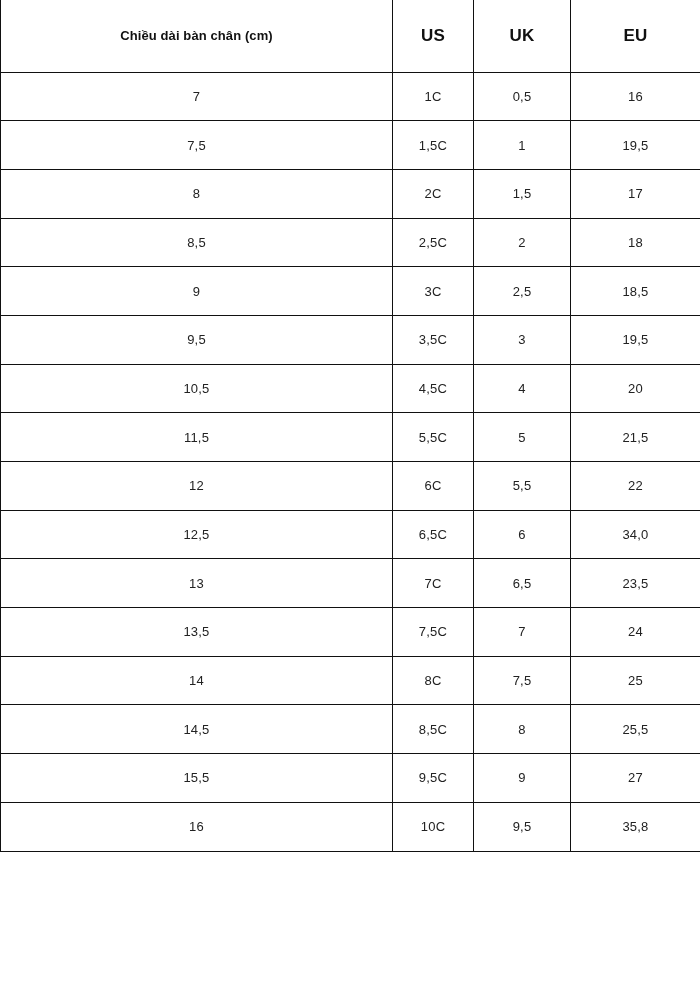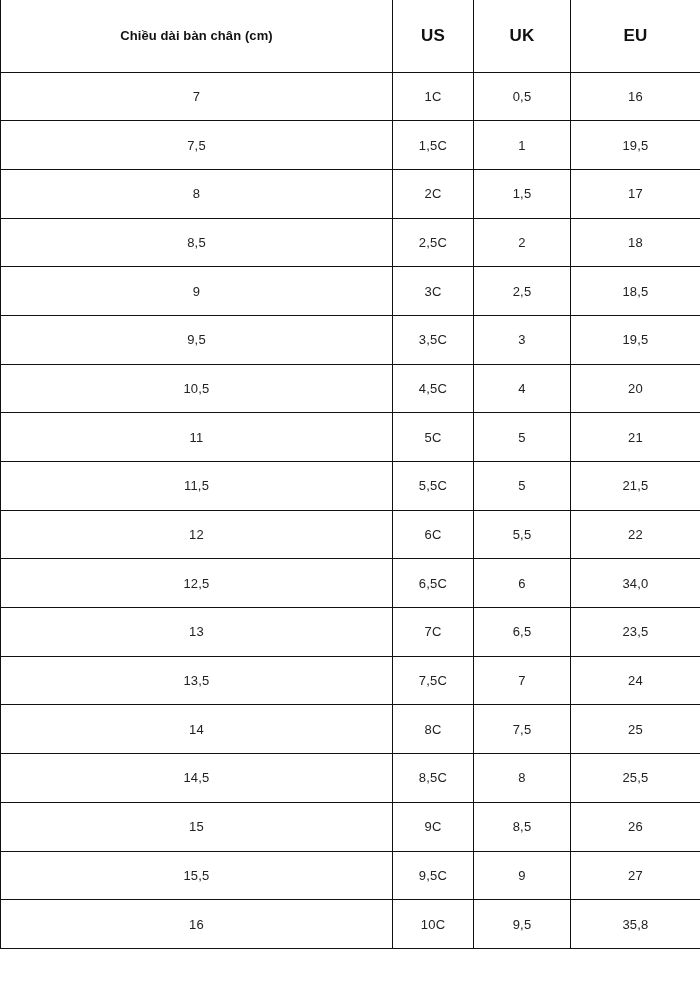--- a/index.html
+++ b/index.html
@@ -109,26 +109,20 @@
         <td>3</td>
         <td>19,5</td>
       </tr>
       <tr>
         <td>10,5</td>
         <td>4,5C</td>
         <td>4</td>
         <td>20</td>
       </tr>
       <tr>
-        <td>11</td>
-        <td>5C</td>
-        <td>5</td>
-        <td>21</td>
-      </tr>
-      <tr>
         <td>11,5</td>
         <td>5,5C</td>
         <td>5</td>
         <td>21,5</td>
       </tr>
       <tr>
         <td>12</td>
         <td>6C</td>
         <td>5,5</td>
         <td>22</td>
@@ -157,26 +151,20 @@
         <td>7,5</td>
         <td>25</td>
       </tr>
       <tr>
         <td>14,5</td>
         <td>8,5C</td>
         <td>8</td>
         <td>25,5</td>
       </tr>
       <tr>
-        <td>15</td>
-        <td>9C</td>
-        <td>8,5</td>
-        <td>26</td>
-      </tr>
-      <tr>
         <td>15,5</td>
         <td>9,5C</td>
         <td>9</td>
         <td>27</td>
       </tr>
       <tr>
         <td>16</td>
         <td>10C</td>
         <td>9,5</td>
         <td>35,8</td>

